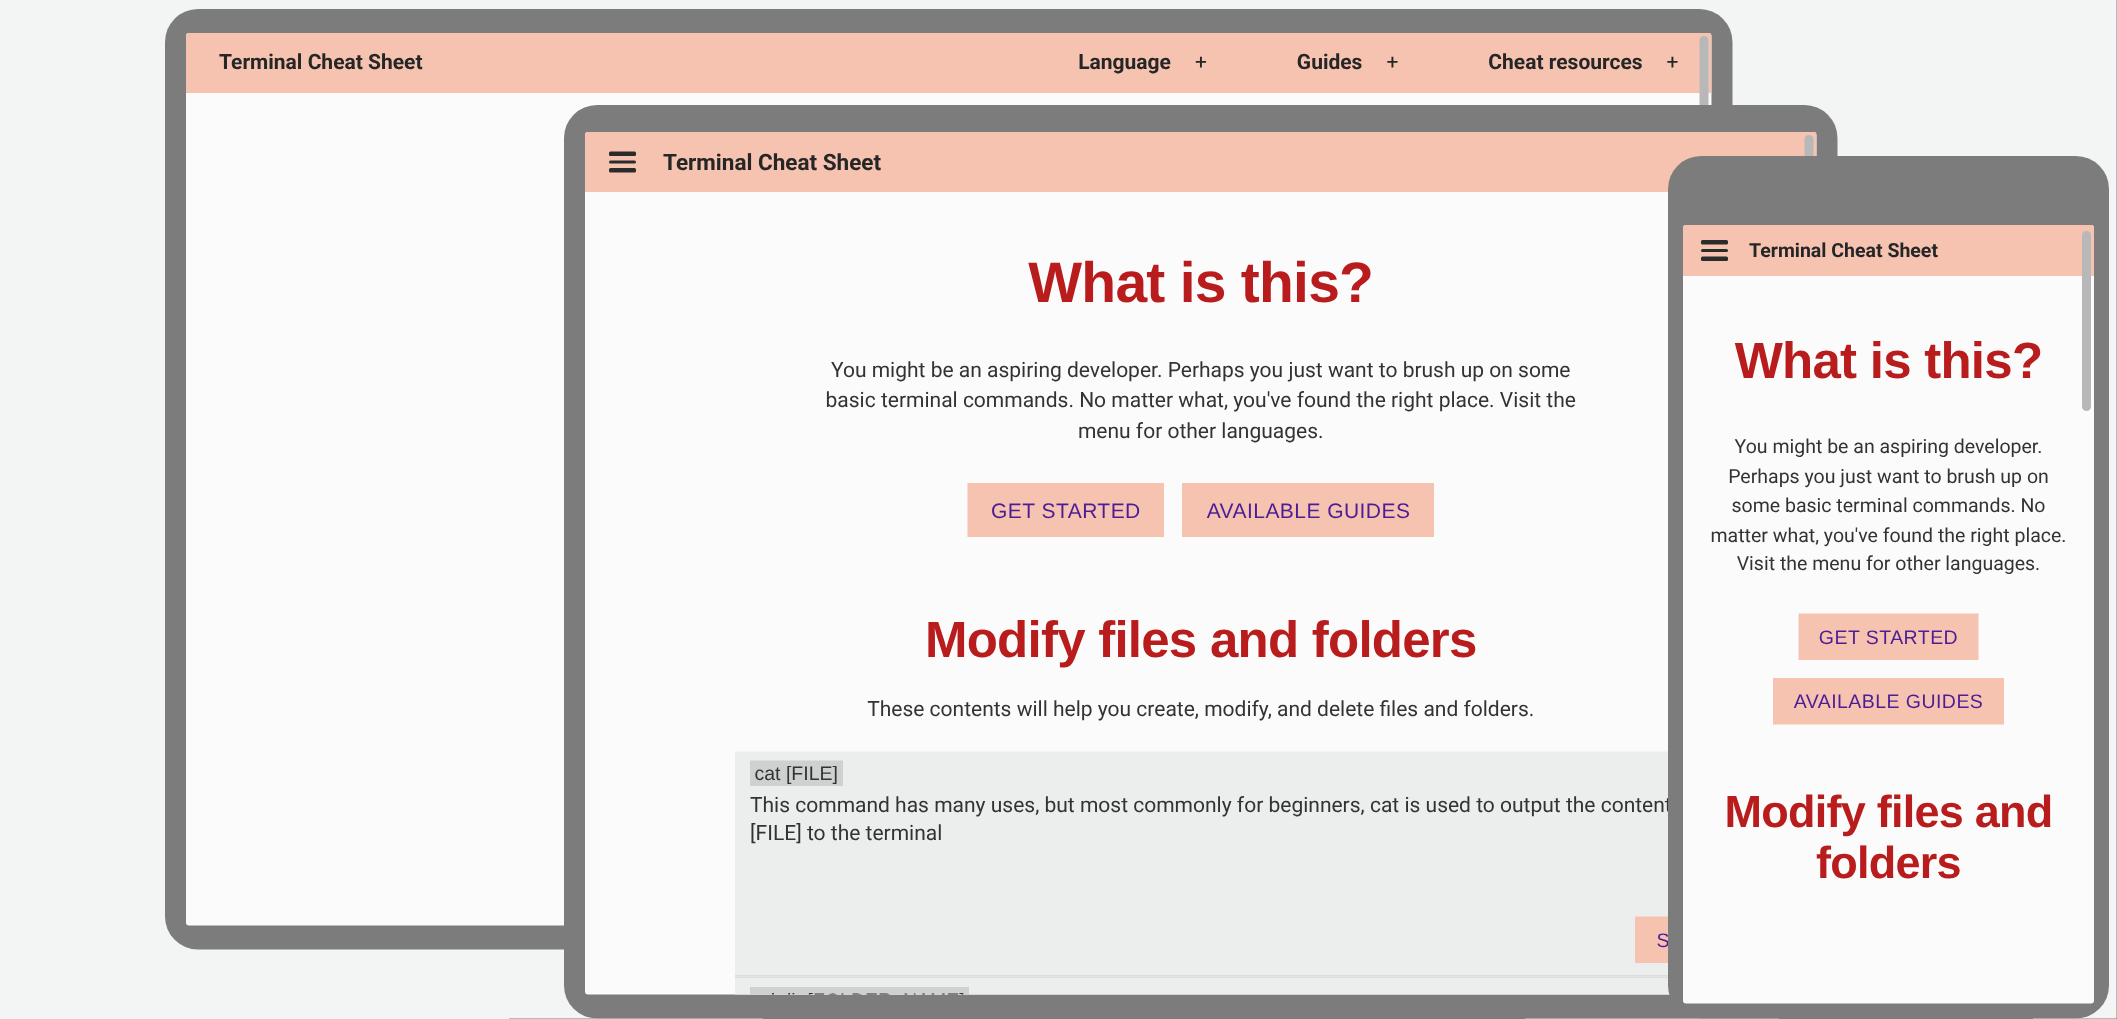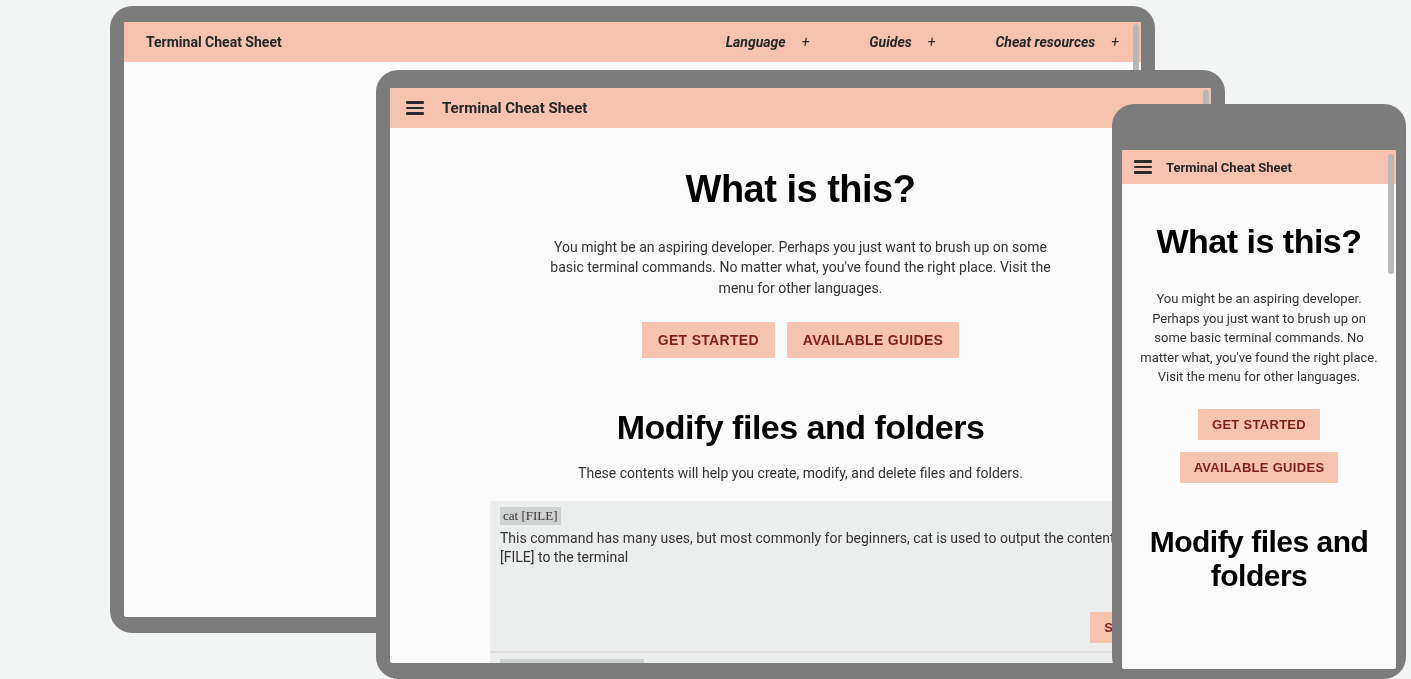--- a/index.html
+++ b/index.html
@@ -49,21 +49,20 @@
   }
   .desktop .brand { font-weight: 700; }
   .desktop .nav-spacer { flex: 1; }
   .desktop .nav-item {
     display: flex;
     align-items: center;
     gap: 16px;
     margin-left: 60px;
     font-weight: 700;
     cursor: pointer;
-    font-style: italic;
   }
   .desktop .nav-item .plus { font-weight: 400; }
   .desktop .intro {
     text-align: center;
     font-size: 14px;
     color: #363636;
     margin-top: 128px;
     padding: 0 140px;
   }
   .desktop .code-card {
@@ -71,21 +70,21 @@
     width: 260px;
   }
   .code-card {
     background: #eceded;
     padding: 6px 8px 10px;
     font-size: 14px;
     color: #333;
     margin-bottom: 26px;
   }
   .code-card code {
-    font-family: Liberation Serif, serif;
+    font-family: Liberation Sans, sans-serif;
     background: #cfd0d0;
     padding: 1px 3px;
     font-size: 13px;
     display: inline-block;
     margin-bottom: 2px;
   }
 
   
   .tablet { left: 376px; top: 70px; width: 849px; height: 609px; padding-top: 18px; }
   .tablet .scrollbar { height: 90px; }
@@ -111,30 +110,30 @@
     height: 2.5px;
     background: #2b2b2b;
     border-radius: 1px;
     width: 100%;
   }
   .tablet .content { padding: 40px 100px 0; text-align: center; color: #333; }
   h1.condensed {
     font-family: "Arial Narrow", "Helvetica Condensed", Impact, sans-serif;
     font-stretch: condensed;
     font-weight: 700;
-    color: #000000;
+    color: #b91c1c;
     letter-spacing: -0.5px;
   }
   .tablet h1.condensed { font-size: 38px; margin-bottom: 26px; }
   .tablet .intro { font-size: 14px; line-height: 1.45; max-width: 520px; margin: 0 auto 24px; }
   .btn-row { display: flex; justify-content: center; gap: 12px; flex-wrap: wrap; margin-bottom: 50px; }
   .btn {
     background: #f6c3b1;
-    color: #7f1d1d;
-    font-weight: 700;
+    color: #4c1d95;
+    font-weight: 400;
     font-size: 14px;
     letter-spacing: 0.3px;
     padding: 10px 16px;
     border: none;
     cursor: pointer;
   }
   .tablet h1.section { font-size: 34px; margin-bottom: 18px; }
   .tablet .section-sub { font-size: 14px; margin-bottom: 20px; }
   .tablet .cards { text-align: left; padding: 0 0 0 100px; margin-left: -100px; margin-right: -100px; }
   .tablet .cards .code-card { margin: 0 117px 0 100px; padding: 6px 10px 8px; border-bottom:1px solid #ddd; }

